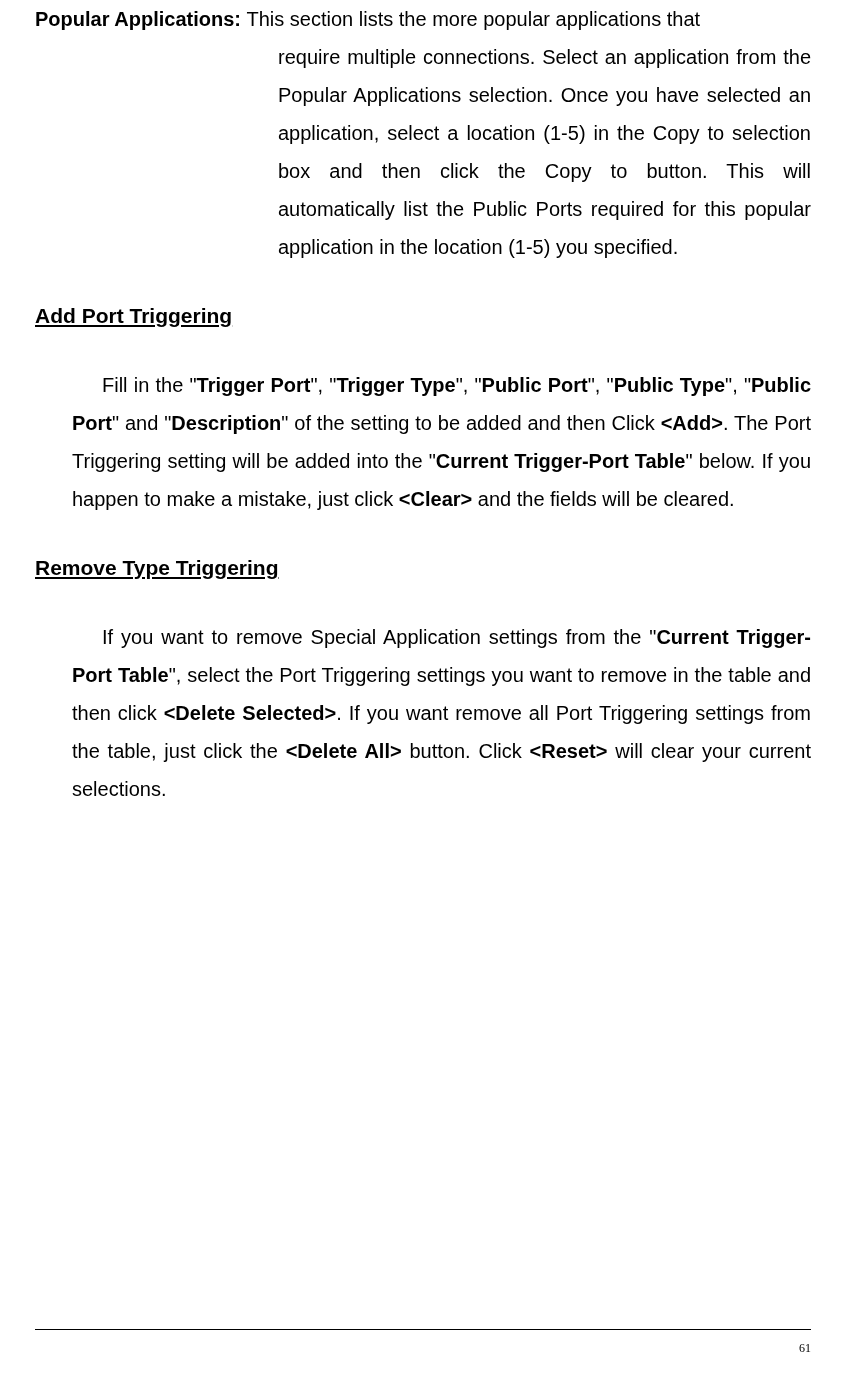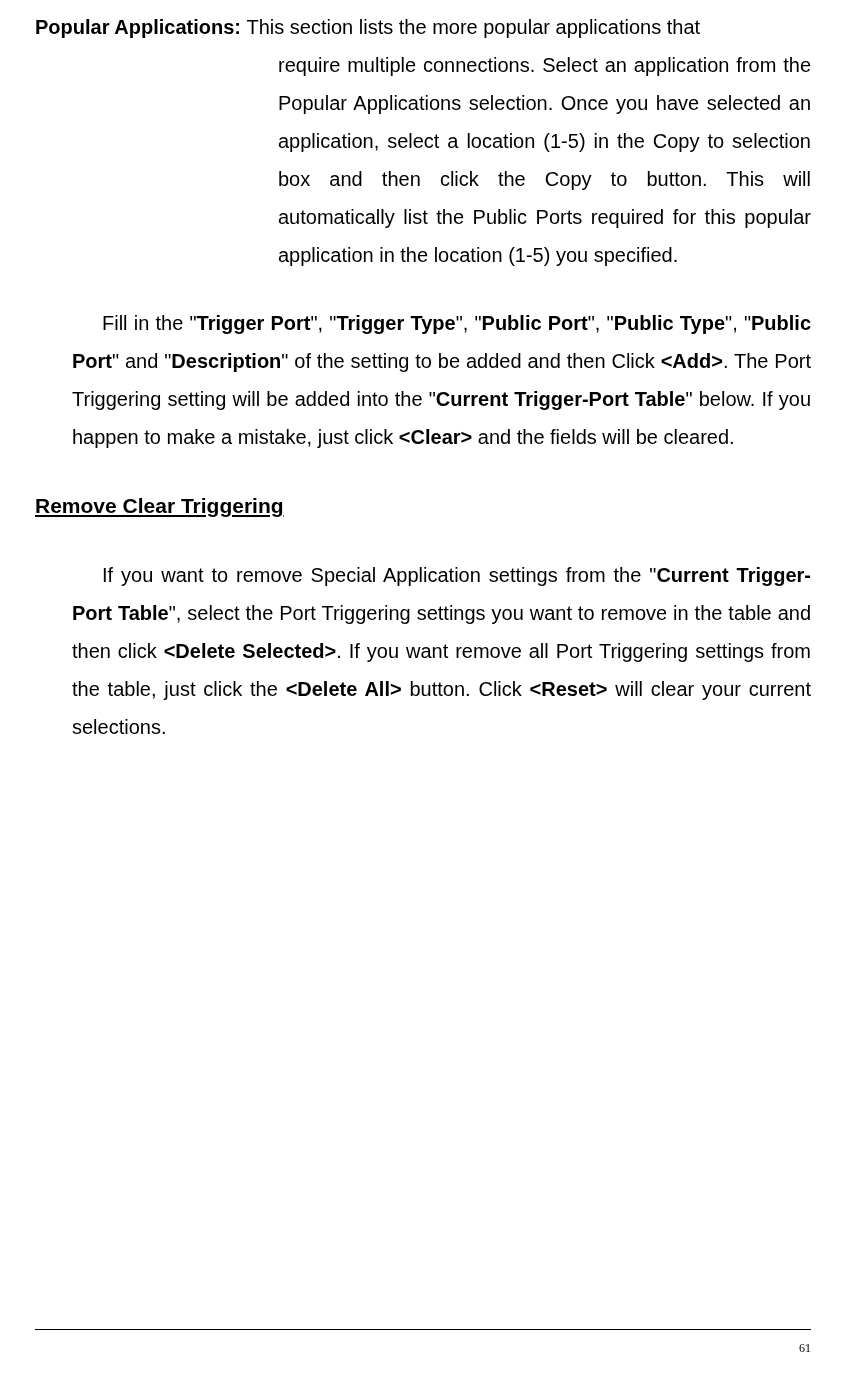--- a/index.html
+++ b/index.html
@@ -12,21 +12,20 @@
       font-size: 20px;
       line-height: 1.9;
       color: #000;
       background: #fff;
       width: 846px;
       height: 1378px;
       position: relative;
       padding: 0 35px;
     }
     .content {
-      padding-top: 8px;
     }
     .popular-apps {
       text-align: justify;
       margin-bottom: 30px;
     }
     .popular-apps .hanging {
       padding-left: 243px;
       text-indent: -243px;
       text-align: justify;
     }
@@ -67,26 +66,27 @@
 </head>
 <body>
 
 <div class="content">
 
   <div class="popular-apps">
     <div class="hanging"><span class="bold">Popular Applications: </span><span>This section lists the more popular applications that</span></div>
     <div class="rest">require multiple connections. Select an application from the Popular Applications selection. Once you have selected an application, select a location (1-5) in the Copy to selection box and then click the Copy to button. This will automatically list the Public Ports required for this popular application in the location (1-5) you specified.</div>
   </div>
 
+  <div class="section-heading">Add Port Triggering</div>
 
   <div class="body-para">
     <span style="display:inline-block;width:30px;"></span><span>Fill in the "</span><span class="bold">Trigger Port</span><span>", "</span><span class="bold">Trigger Type</span><span>", "</span><span class="bold">Public Port</span><span>", "</span><span class="bold">Public Type</span><span>", "</span><span class="bold">Public Port</span><span>" and "</span><span class="bold">Description</span><span>" of the setting to be added and then Click </span><span class="bold">&lt;Add&gt;</span><span>. The Port Triggering setting will be added into the "</span><span class="bold">Current Trigger-Port Table</span><span>" below. If you happen to make a mistake, just click </span><span class="bold">&lt;Clear&gt;</span><span> and the fields will be cleared.</span>
   </div>
 
-  <div class="section-heading">Remove Clear Triggering</div>
+  <div class="section-heading">Remove Type Triggering</div>
 
   <div class="body-para">
     <span style="display:inline-block;width:30px;"></span><span>If you want to remove Special Application settings from the "</span><span class="bold">Current Trigger-Port Table</span><span>", select the Port Triggering settings you want to remove in the table and then click </span><span class="bold">&lt;Delete Selected&gt;</span><span>. If you want remove all Port Triggering settings from the table, just click the </span><span class="bold">&lt;Delete All&gt;</span><span> button. Click </span><span class="bold">&lt;Reset&gt;</span><span> will clear your current selections.</span>
   </div>
 
 </div>
 
 <div class="footer-line"></div>
 <div class="page-number">61</div>
 

